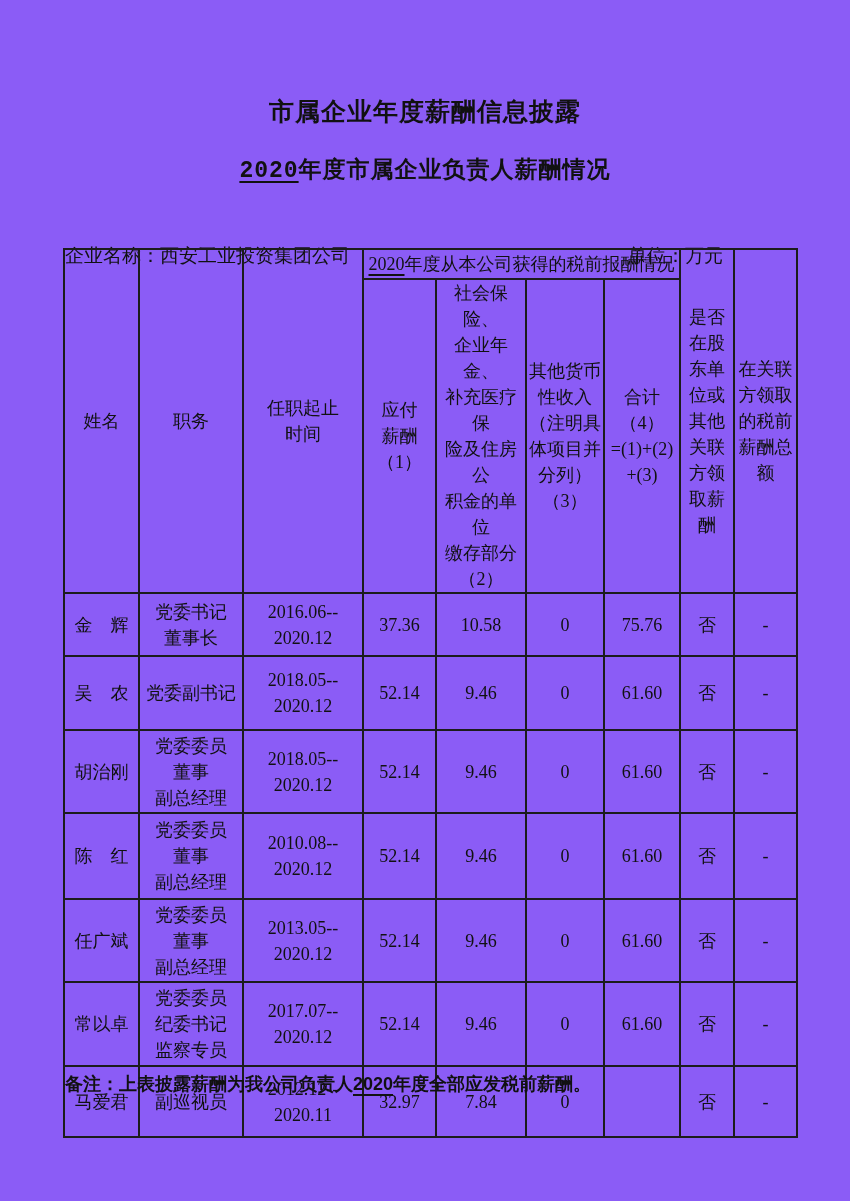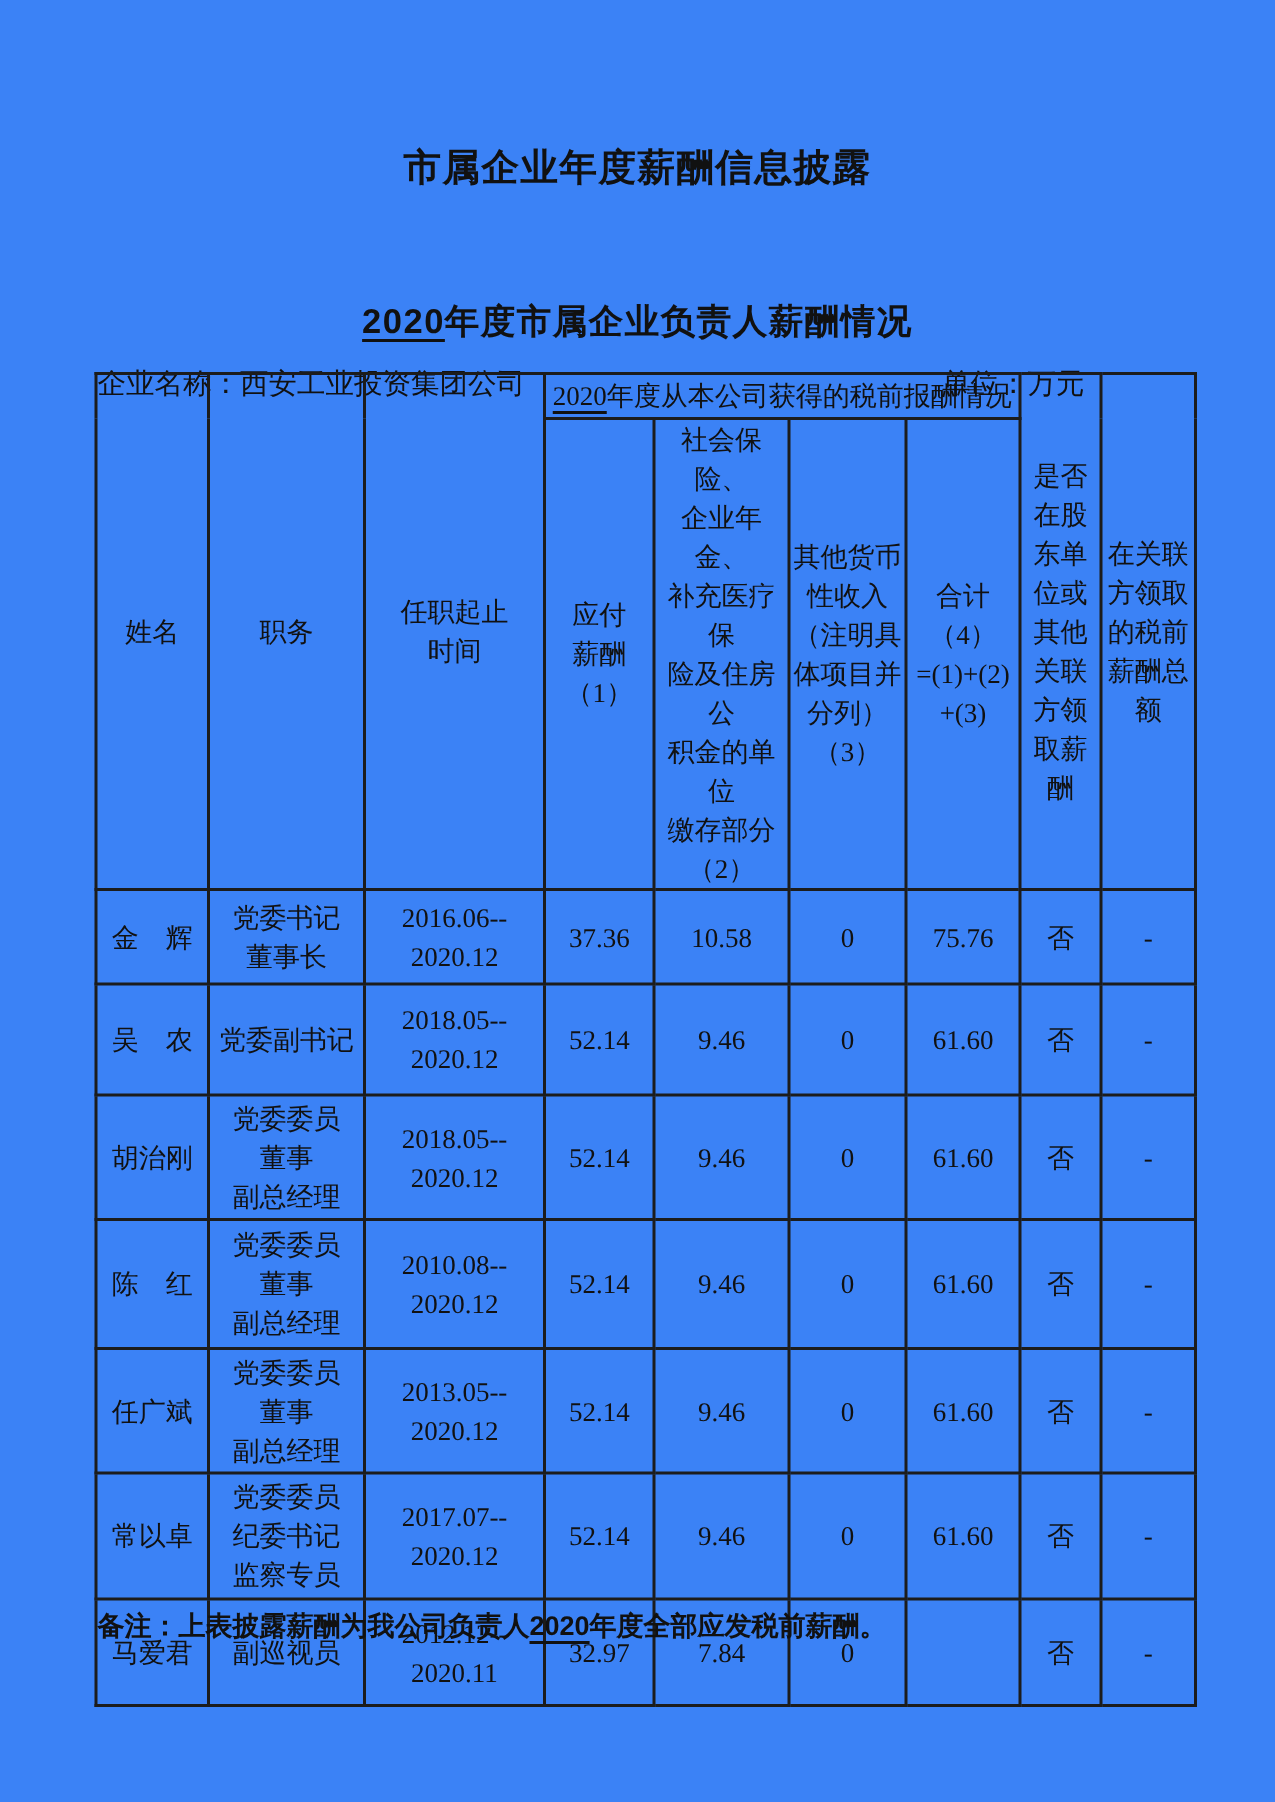--- a/index.html
+++ b/index.html
@@ -1,41 +1,40 @@
 <!DOCTYPE html>
 <html><head>
 <meta charset="utf-8">
 <style>
   html, body { margin: 0; padding: 0; background: #ffffff; }
   .page {
     position: relative;
     width: 850px;
     height: 1201px;
-    background: #3b82f6;
+    background: #8b5cf6;
     color: #111;
     overflow: hidden;
   }
   .doc-title {
     position: absolute;
     top: 95px; left: 0; width: 100%;
     text-align: center;
     font-family: "Liberation Sans", sans-serif;
     font-weight: bold;
     font-size: 25px;
     letter-spacing: 1px;
   }
   .doc-subtitle {
     position: absolute;
     top: 154px; left: 0; width: 100%;
     text-align: center;
-    font-family: Liberation Sans, sans-serif;
+    font-family: Liberation Mono, monospace;
     font-weight: bold;
     font-size: 23px;
     letter-spacing: 1px;
-    margin-top: 45px;
   }
   .u {
     text-decoration: underline;
     text-underline-offset: 4px;
     text-decoration-thickness: 2px;
   }
   .meta-line {
     position: absolute;
     top: 206px;
     font-family: "Liberation Serif", "DejaVu Serif", serif;

